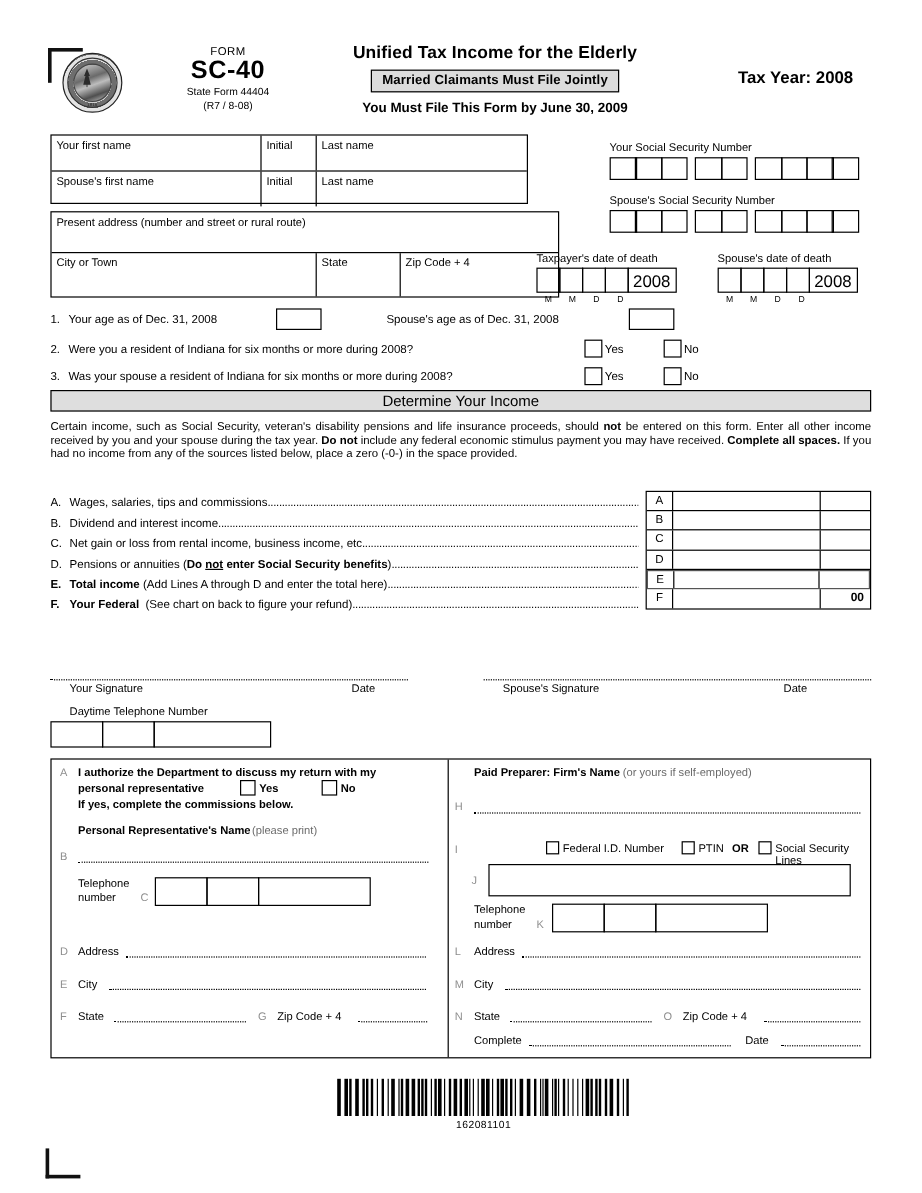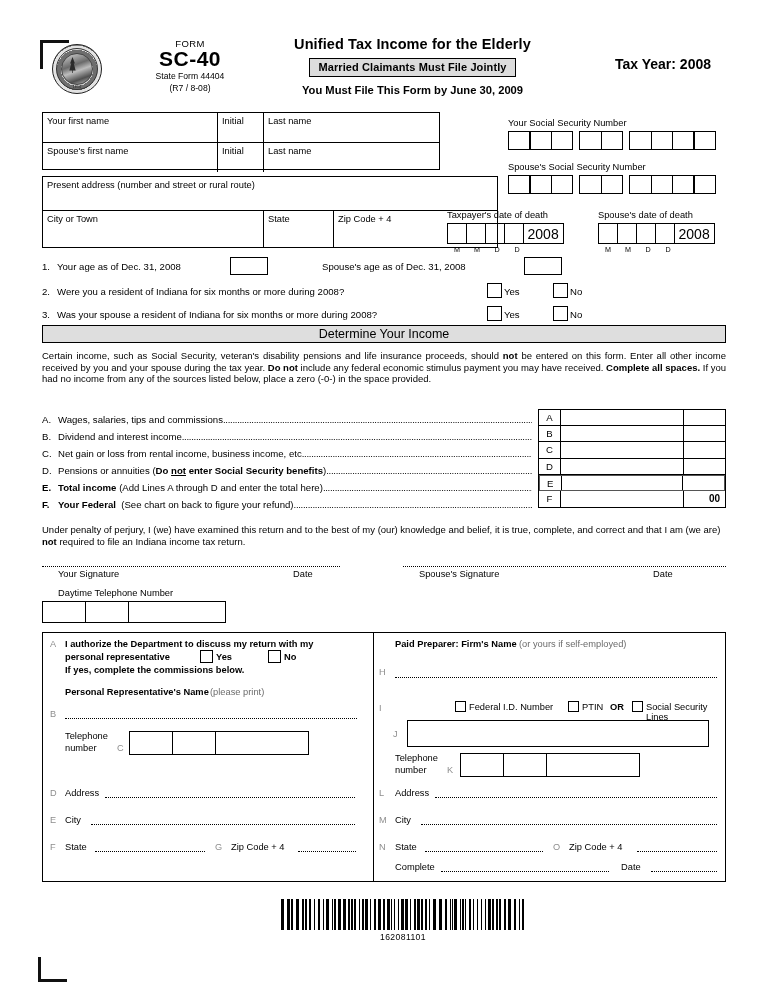--- a/index.html
+++ b/index.html
@@ -42,21 +42,21 @@
   
   .nameGrid{position:absolute;left:42px;top:112px;width:398px;height:58px;border:1.3px solid #000;box-sizing:border-box;}
   .nameGrid .row{position:absolute;left:0;right:0;height:29px;}
   .nameGrid .r2{top:29px;border-top:1.1px solid #000;}
   .nameGrid .cell{position:absolute;top:0;bottom:0;box-sizing:border-box;}
   .nameGrid .c1{left:0;width:174px;}
   .nameGrid .c2{left:174px;width:46px;border-left:1.1px solid #000;}
   .nameGrid .c3{left:220px;right:0;border-left:1.1px solid #000;}
   .cellLbl{position:absolute;left:4px;top:3px;font-size:9.3px;}
 
-  .addrGrid{position:absolute;left:42px;top:176px;width:456px;height:72px;border:1.3px solid #000;box-sizing:border-box;}
+  .addrGrid{position:absolute;left:42px;top:176px;width:424px;height:72px;border:1.3px solid #000;box-sizing:border-box;}
   .addrGrid .arow1{position:absolute;left:0;right:0;top:0;height:33px;}
   .addrGrid .arow2{position:absolute;left:0;right:0;top:33px;bottom:0;border-top:1.1px solid #000;}
   .addrGrid .ac1{position:absolute;left:0;top:0;bottom:0;width:220px;}
   .addrGrid .ac2{position:absolute;left:220px;top:0;bottom:0;width:70px;border-left:1.1px solid #000;}
   .addrGrid .ac3{position:absolute;left:290px;top:0;bottom:0;right:0;border-left:1.1px solid #000;}
 
   
   .ssnLbl{position:absolute;font-size:9.3px;}
   .ssnRow{position:absolute;display:flex;gap:6px;}
   .ssnGroup{display:flex;}
@@ -325,21 +325,20 @@
     <div class="incRow hl">
       <div class="ic1">E</div>
       <div class="ic3"></div>
     </div>
     <div class="incRow">
       <div class="ic1">F</div>
       <div class="ic3">00</div>
     </div>
   </div>
 
-  <div class="perj">Under penalty of perjury, I (we) have examined this return and to the best of my (our) knowledge and belief, it is true, complete, and correct and that I am (we are) <b>not</b> required to file an Indiana income tax return.</div>
 
   <div class="sigline" style="left:42px;top:566px;width:298px;"></div>
   <div class="sigLbl" style="left:42px;top:569px;">Your Signature</div>
   <div class="sigLbl" style="left:277px;top:569px;">Date</div>
 
   <div class="sigline" style="left:403px;top:566px;width:323px;"></div>
   <div class="sigLbl" style="left:403px;top:569px;">Spouse's Signature</div>
   <div class="sigLbl" style="left:637px;top:569px;">Date</div>
 
   <div class="sigLbl" style="left:42px;top:588px;">Daytime Telephone Number</div>

